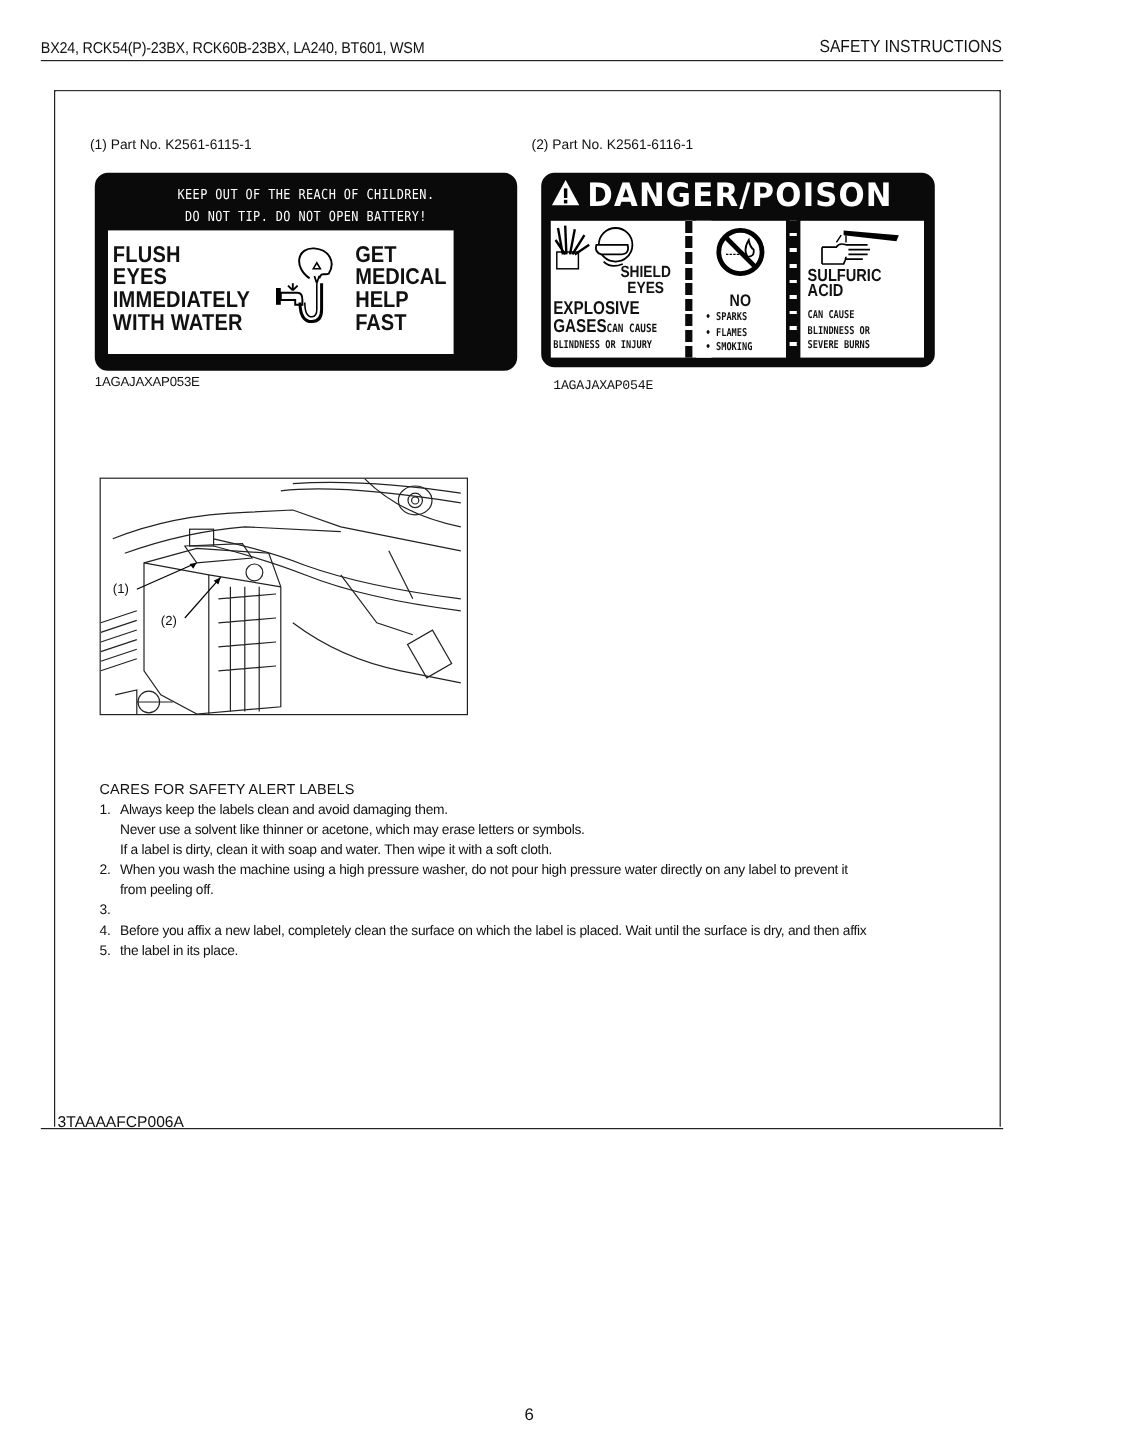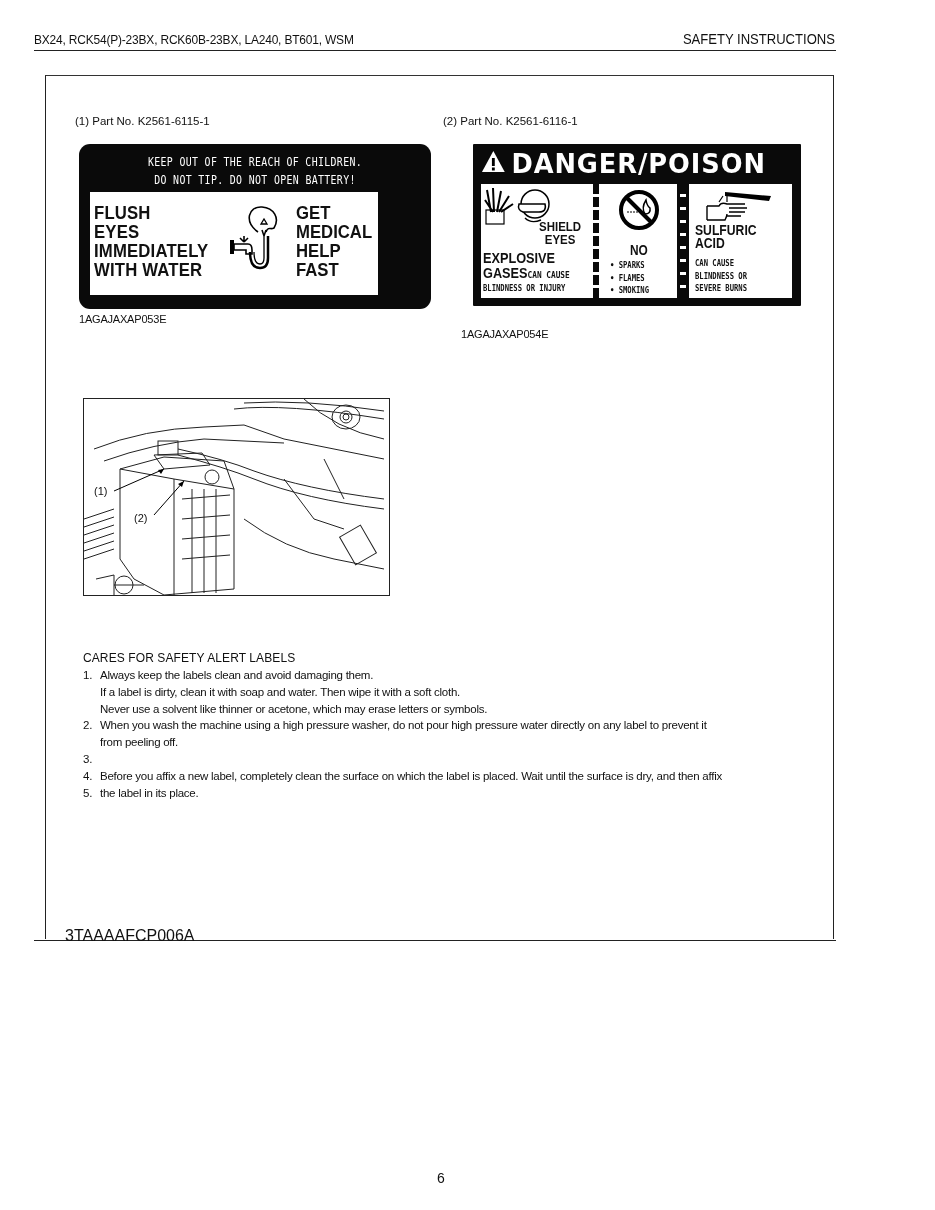--- a/index.html
+++ b/index.html
@@ -20,42 +20,42 @@
 
   
   .lbl1 { left: 79px; top: 144px; width: 309px; height: 165px; background: #0a0a0a; border-radius: 11px; padding-left: 43px; }
   .lbl1-top { left: 0; top: 9px; width: 100%; text-align: center; color: #fff; font-family: "DejaVu Sans Mono", monospace; font-size: 11.5px; line-height: 18px; letter-spacing: 0.4px; transform: scaleX(0.86); }
   .lbl1-panel { left: 11px; top: 48px; width: 288px; height: 103px; background: #fff; }
   .lbl1-left { left: 4px; top: 11px; font-family: "Liberation Sans", sans-serif; font-weight: bold; font-size: 19px; line-height: 19px; transform: scaleX(0.88); transform-origin: left top; letter-spacing: 0.2px; }
   .lbl1-right { left: 206px; top: 11px; font-family: "Liberation Sans", sans-serif; font-weight: bold; font-size: 19px; line-height: 19px; transform: scaleX(0.88); transform-origin: left top; }
   .lbl1-icon { left: 138px; top: 10px; }
 
   
-  .lbl2 { left: 451px; top: 144px; width: 328px; height: 162px; background: #0a0a0a; border-radius: 1px; margin-left: 22px; }
+  .lbl2 { left: 451px; top: 144px; width: 328px; height: 162px; background: #0a0a0a; border-radius: 11px; }
   .lbl2-title { left: 8px; top: 4px; color: #fff; font-weight: bold; font-size: 27px; letter-spacing: 1px; font-family: "DejaVu Sans", sans-serif; transform: scaleX(0.95); transform-origin: left top; white-space: nowrap; }
   .lbl2-title .tri { display: inline-block; margin-right: 6px; }
   .cell { background: #fff; top: 40px; height: 114px; }
   .c1 { left: 8px; width: 134px; }
   .c2 { left: 129px; width: 75px; }
   .c3 { left: 216px; width: 103px; }
   .dash { top: 40px; width: 6px; height: 114px; background: repeating-linear-gradient(#0a0a0a 0 10px, #fff 10px 13px); }
   .cond { font-family: "Liberation Sans", sans-serif; font-weight: bold; transform-origin: left top; white-space: nowrap; }
   .small-cond { font-family: "DejaVu Sans Mono", monospace; font-weight: bold; font-size: 9px; line-height: 11.5px; transform: scaleX(0.8); transform-origin: left top; white-space: nowrap; }
 
   
   .photo { left: 83px; top: 398px; width: 305px; height: 196px; border: 1.2px solid #222; background: #fff; overflow: hidden; }
   .callout { font-size: 11px; }
 
   
   .cares-title { left: 83px; top: 651px; font-weight: normal; font-size: 12px; letter-spacing: 0.1px; }
   .cares-list { left: 83px; top: 667px; width: 745px; font-size: 11.5px; line-height: 16.8px; letter-spacing: -0.25px; }
   .row { display: flex; white-space: nowrap; }
   .num { width: 17px; flex: none; }
 
-  .ref { left: 65px; top: 927px; font-size: 16px; }
+  .ref { left: 48px; top: 927px; font-size: 13px; }
   .pagenum { left: 437px; top: 1170px; font-size: 14px; }
 </style>
 </head>
 <body>
 
 <div class="abs hdr-left">BX24, RCK54(P)-23BX, RCK60B-23BX, LA240, BT601, WSM</div>
 <div class="abs hdr-right">SAFETY INSTRUCTIONS</div>
 <div class="abs hdr-rule"></div>
 
 <div class="abs frame"></div>
@@ -163,21 +163,21 @@
       <div>SULFURIC</div>
       <div>ACID</div>
     </div>
     <div class="abs small-cond" style="left:6px;top:73px;line-height:12.5px;">
       <div>CAN CAUSE</div>
       <div>BLINDNESS OR</div>
       <div>SEVERE BURNS</div>
     </div>
   </div>
 </div>
-<div class="abs code" style="left:461px;top:328px;">1AGAJAXAP054E</div>
+<div class="abs code" style="left:461px;top:316px;font-family:Liberation Mono, monospace;">1AGAJAXAP054E</div>
 
 <div class="abs photo">
   <svg width="305" height="196" viewBox="0 0 305 196">
     <g fill="none" stroke="#222" stroke-width="1">
       <path d="M10 50 Q60 30 120 28 L160 26 L200 40 L300 60"></path>
       <path d="M20 62 Q70 44 120 40 L200 44"></path>
       <path d="M150 10 Q200 4 300 20"></path>
       <path d="M160 4 Q220 0 300 12"></path>
       <path d="M220 0 Q250 30 300 40"></path>
       <ellipse cx="262" cy="18" rx="14" ry="12"></ellipse>
@@ -209,25 +209,25 @@
 </div>
 
 <div class="abs cares-title">CARES FOR SAFETY ALERT LABELS</div>
 <div class="abs cares-list">
   <div class="row">
       <span class="num">1.</span>
       <span>Always keep the labels clean and avoid damaging them.</span>
     </div>
   <div class="row">
       <span class="num"></span>
+      <span>Never use a solvent like thinner or acetone, which may erase letters or symbols.</span>
+    </div>
+  <div class="row">
+      <span class="num"></span>
       <span>If a label is dirty, clean it with soap and water. Then wipe it with a soft cloth.</span>
-    </div>
-  <div class="row">
-      <span class="num"></span>
-      <span>Never use a solvent like thinner or acetone, which may erase letters or symbols.</span>
     </div>
   <div class="row">
       <span class="num">2.</span>
       <span>When you wash the machine using a high pressure washer, do not pour high pressure water directly on any label to prevent it</span>
     </div>
   <div class="row">
       <span class="num"></span>
       <span>from peeling off.</span>
     </div>
   <div class="row">

